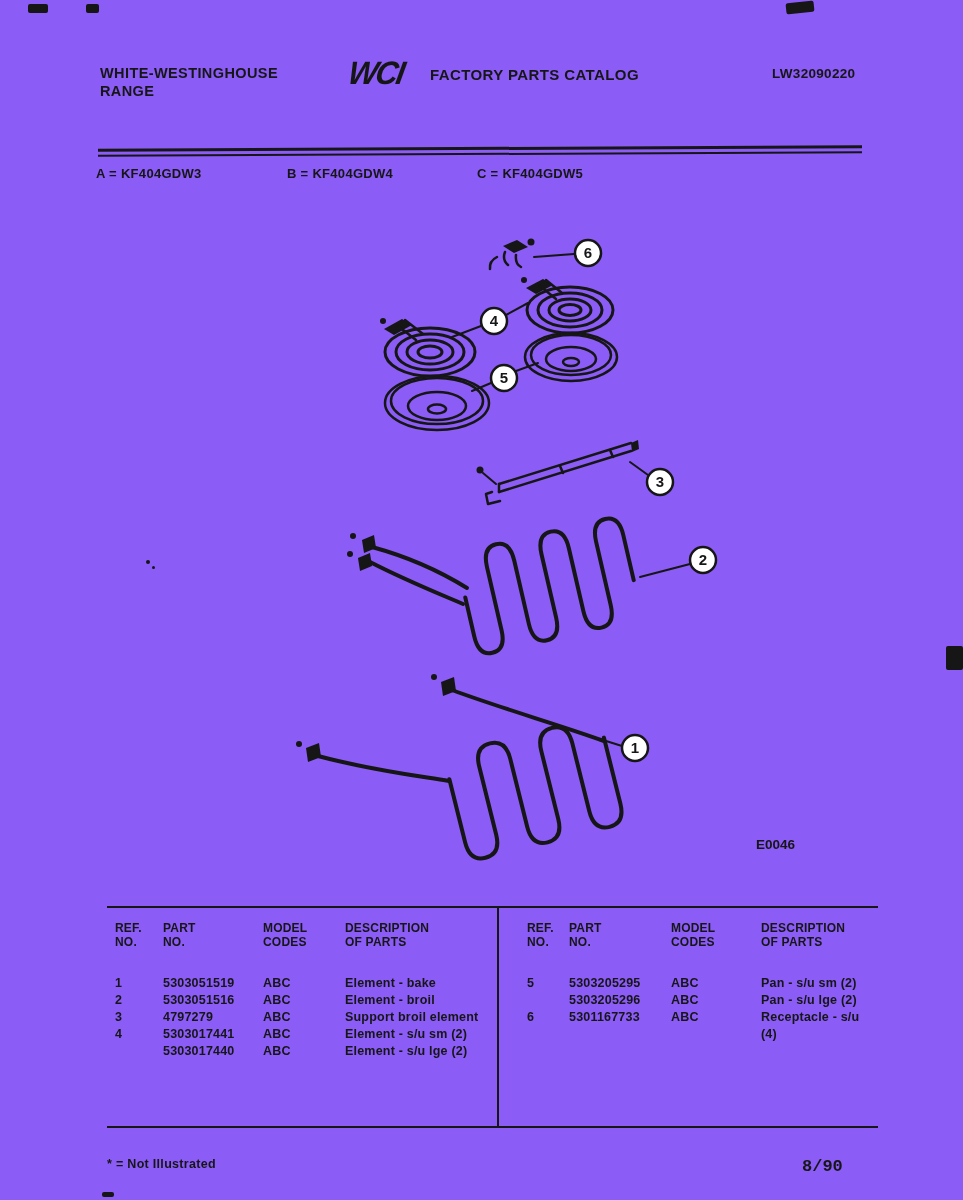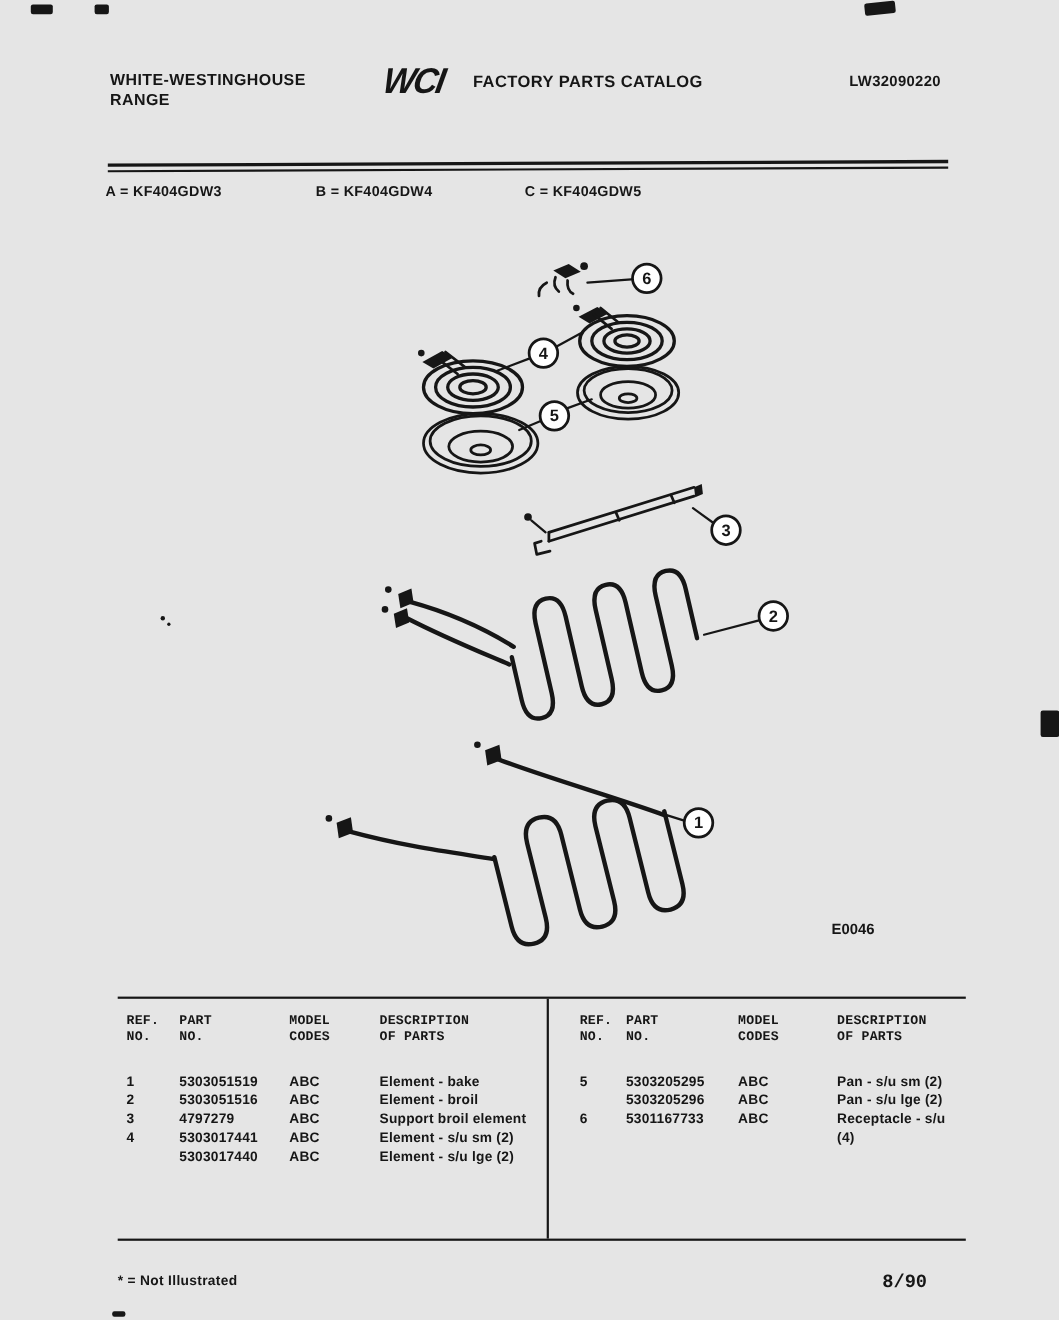--- a/index.html
+++ b/index.html
@@ -1,18 +1,18 @@
 <!DOCTYPE html>
 <html><head>
 <meta charset="utf-8">
 <style>
   * { margin:0; padding:0; box-sizing:border-box; }
   html,body { background:#ffffff; }
   .page {
-    position:relative; width:963px; height:1200px; background:#e5e5e5;
+    position:relative; width:963px; height:1200px; background:#8b5cf6;
     color:#161616; font-family:"Liberation Sans", sans-serif; overflow:hidden;
     font-weight:bold;
   }
   .abs { position:absolute; }
   .artifact { position:absolute; background:#161616; border-radius:2px; }
 
   
   .brand { left:100px; top:64px; font-size:14.5px; line-height:18px; letter-spacing:.4px; }
   .logo {
     left:352px; top:55px; font-size:31px; font-style:italic; letter-spacing:-2px;
@@ -34,21 +34,21 @@
     border-top:2.5px solid #161616; border-bottom:2px solid #161616;
   }
   .t-divider { position:absolute; left:390px; top:0; width:2px; height:100%; background:#161616; }
   .t-half { position:absolute; top:0; height:100%; }
   .t-left  { left:0;  width:390px; padding-left:8px; }
   .t-right { left:392px; right:0; width:379px; padding-left:28px; }
   .t-head, .t-row { display:grid; }
   .t-left  .t-head, .t-left  .t-row { grid-template-columns:48px 100px 82px 1fr; }
   .t-right .t-head, .t-right .t-row { grid-template-columns:42px 102px 90px 1fr; }
   .t-head { margin-top:14px; font-size:12px; line-height:13.5px; }
-  .th { white-space:pre-line; letter-spacing:.2px;font-family:Liberation Mono, monospace; }
+  .th { white-space:pre-line; letter-spacing:.2px; }
   .t-body { margin-top:26px; }
   .t-row { height:17px; font-size:12.5px; line-height:17px; letter-spacing:.2px; }
 
   
   .footnote { left:107px; top:1157px; font-size:12.5px; letter-spacing:.3px;text-align:right; }
   .page-number { left:0; right:0; top:1152px; text-align:center; font-size:14.5px; letter-spacing:.5px; }
   .issue-date { left:802px; top:1157px; font-size:17px;font-family:Liberation Mono, monospace; }
 
   svg text { font-family:"Liberation Sans", sans-serif; font-weight:bold; }
 </style>

